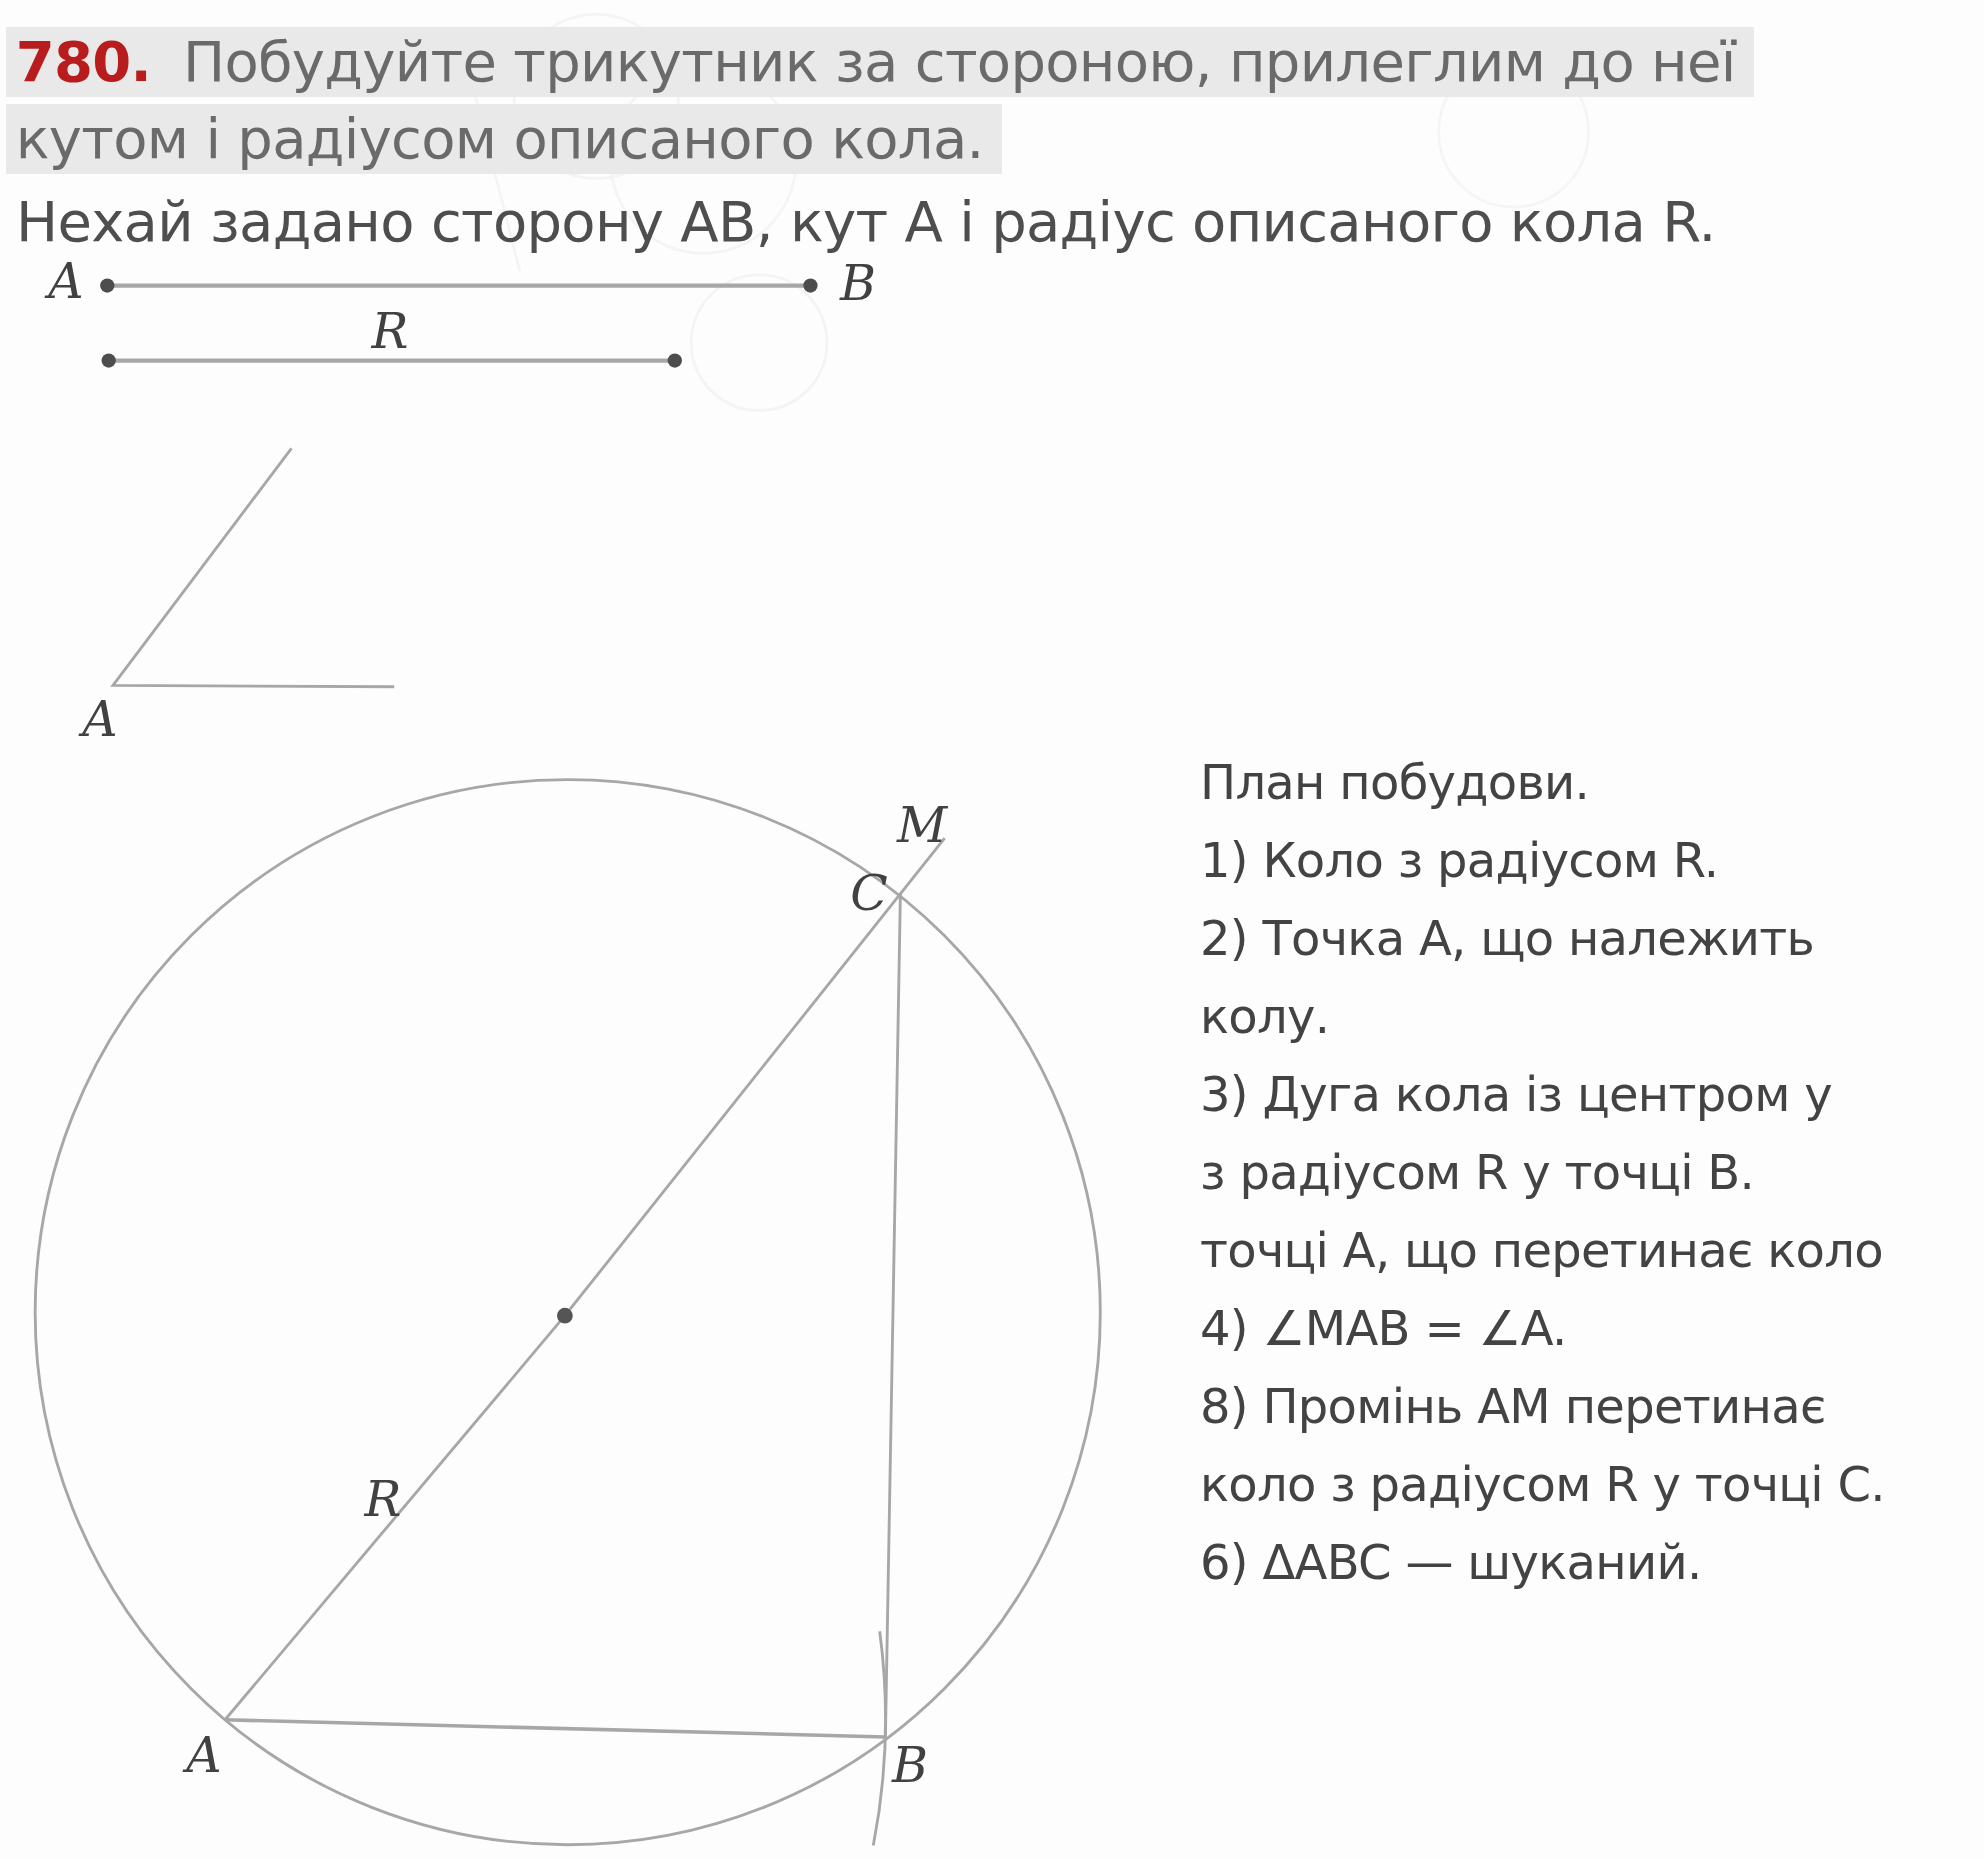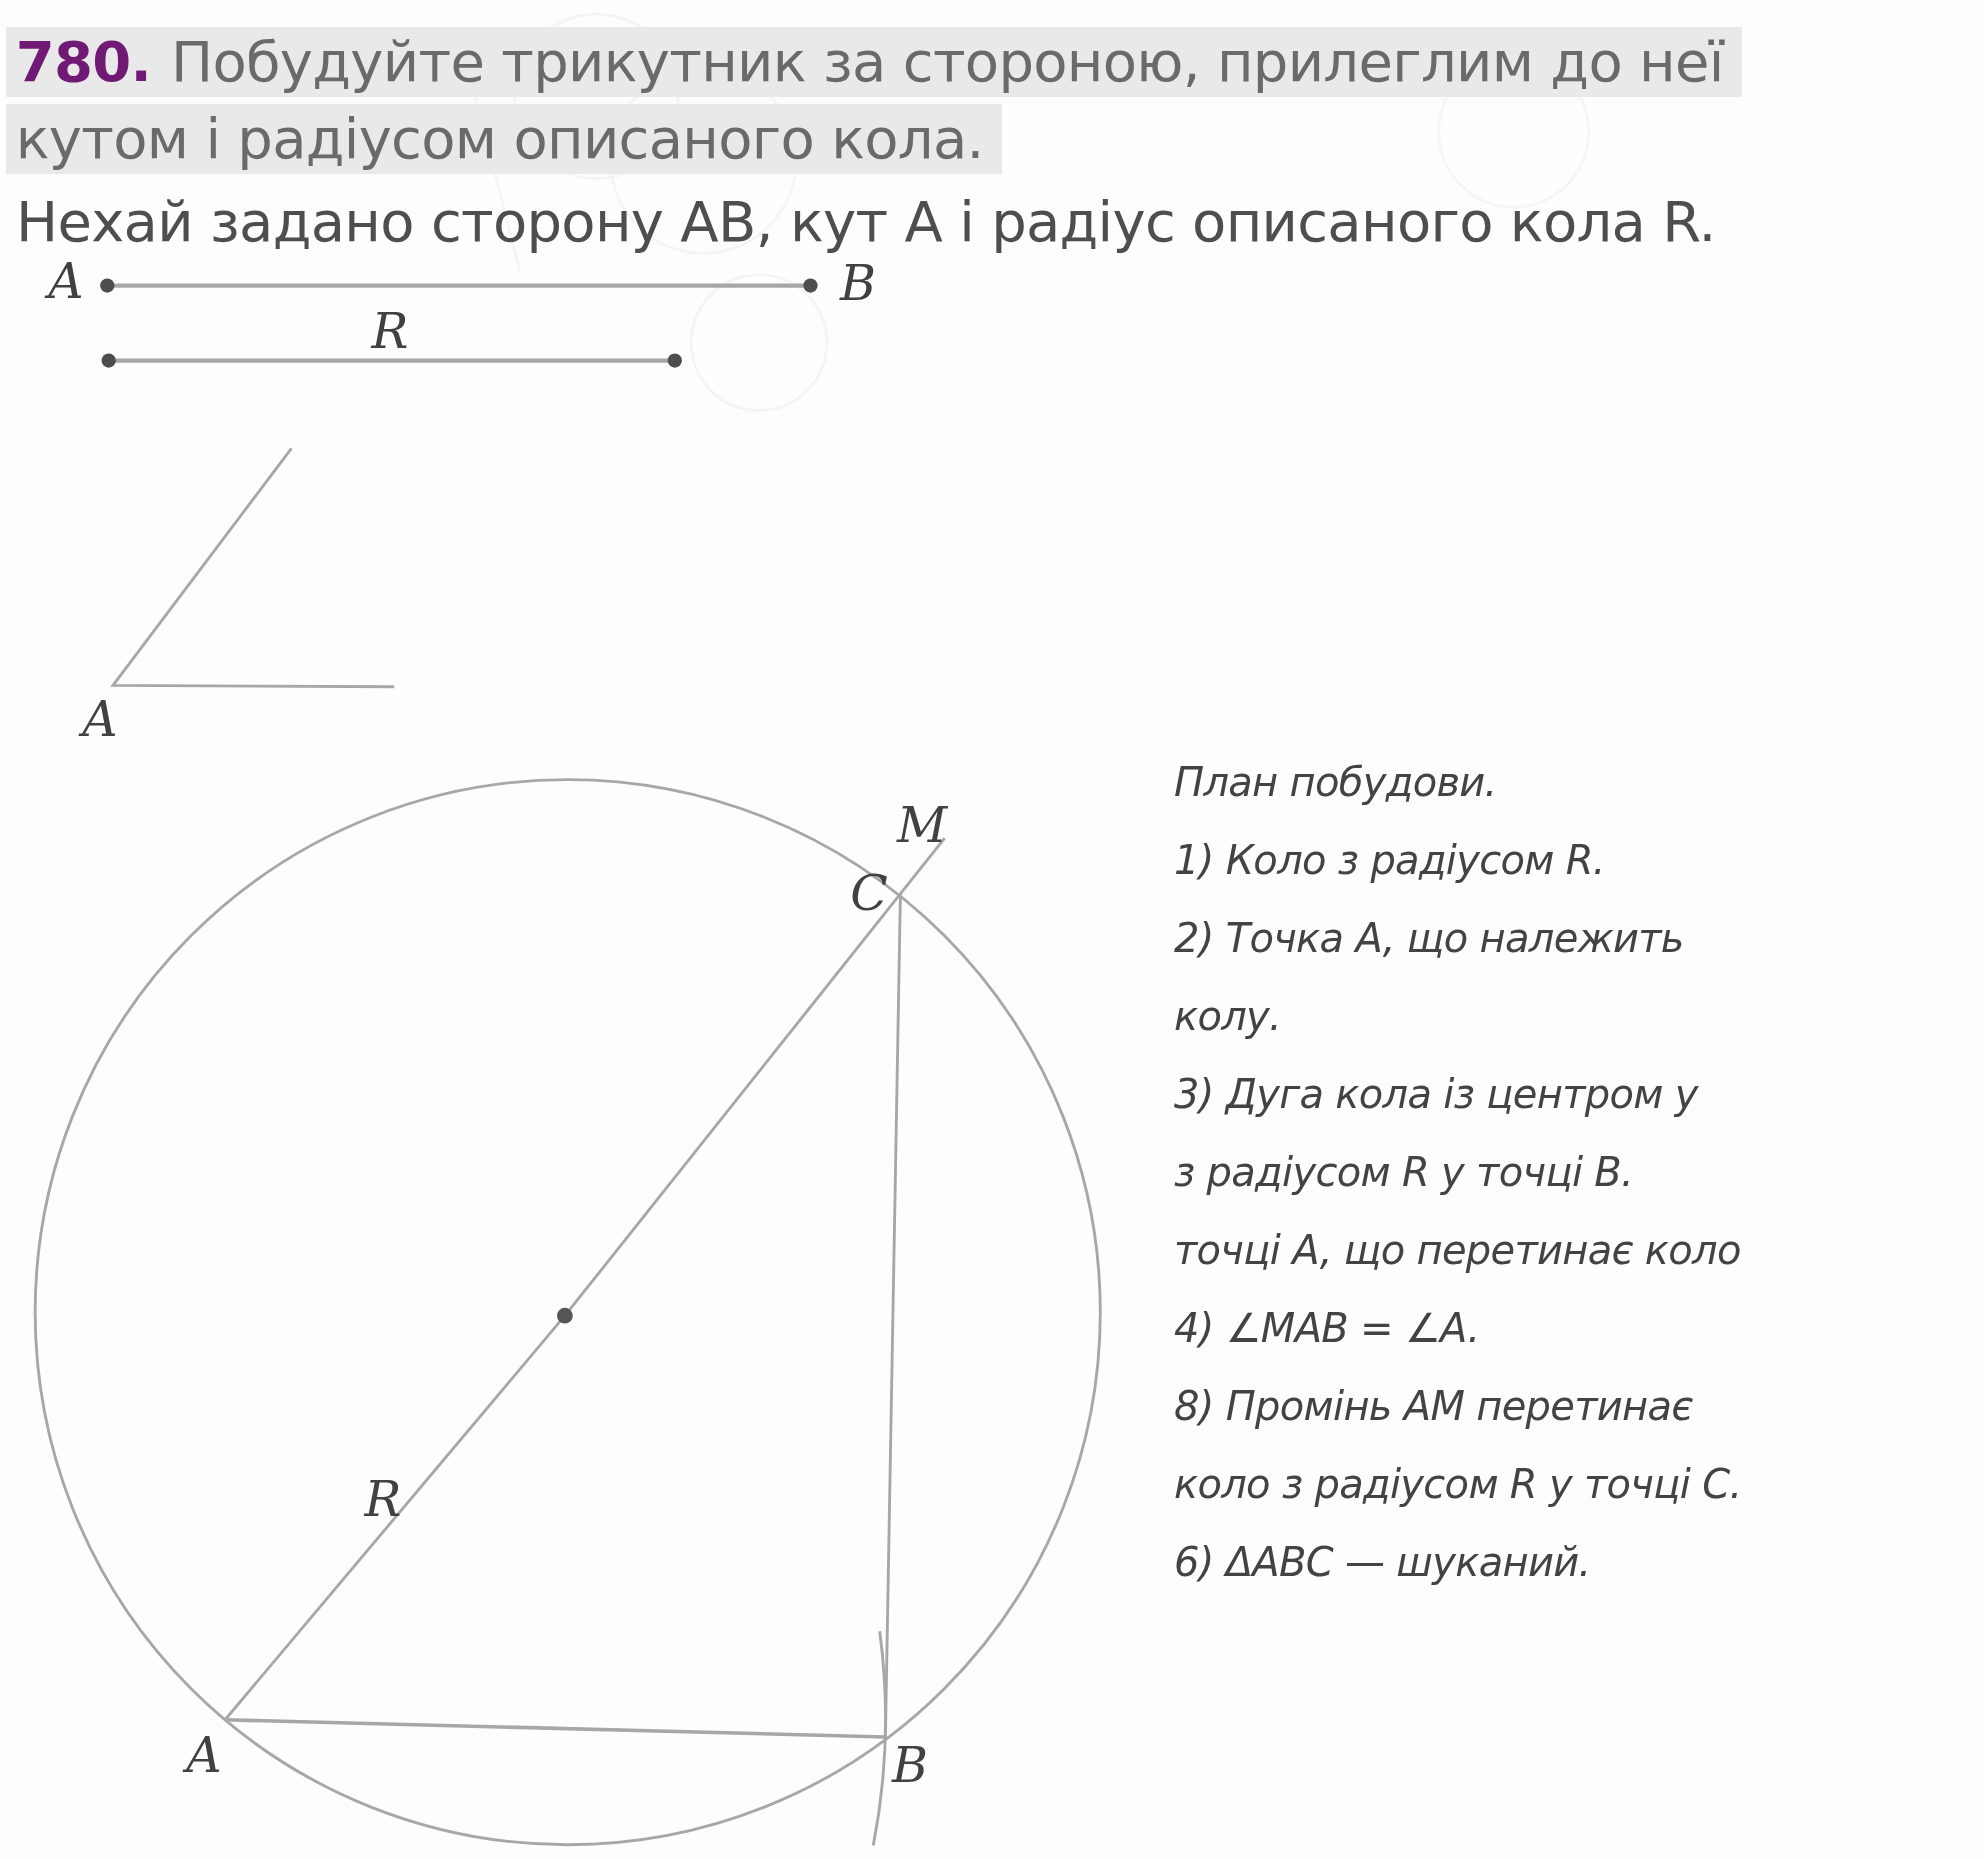--- a/index.html
+++ b/index.html
@@ -9,28 +9,28 @@
     font-family:"DejaVu Sans",sans-serif;
   }
   svg.diagram{position:absolute;left:0;top:0;}
   
   .hl{
     position:absolute;background:#e9e9e9;height:70px;line-height:70px;
     padding:0 18.6px 0 10px;white-space:nowrap;
   }
   .hl1{left:5.7px;top:27px;}
   .hl2{left:5.7px;top:104px;text-align:center;}
-  .prob-num{font-weight:bold;color:#701a75;font-size:56px;margin-right:20px;letter-spacing:-0.7px;}
+  .prob-num{font-weight:bold;color:#b91c1c;font-size:56px;margin-right:32px;letter-spacing:-0.7px;}
   .stmt{color:#6a6a6a;font-size:56px;letter-spacing:-0.7px;}
   .given{
     position:absolute;left:16px;top:187px;font-size:56px;color:#4e4e4e;
     letter-spacing:-0.7px;white-space:nowrap;line-height:69px;
   }
   
-  .plan{position:absolute;left:1174px;top:743px;color:#434343;font-size:40px;letter-spacing:-0.7px;font-style:italic;}
+  .plan{position:absolute;left:1200px;top:743px;color:#434343;font-size:48px;letter-spacing:-0.7px;}
   .plan-line{height:78px;line-height:78px;white-space:nowrap;}
   
   .lbl{
     position:absolute;font-family:"DejaVu Serif",serif;font-style:italic;
     font-size:49px;color:#414141;transform:translate(-50%,-50%);white-space:nowrap;
   }
 </style>
 </head>
 <body>
 

